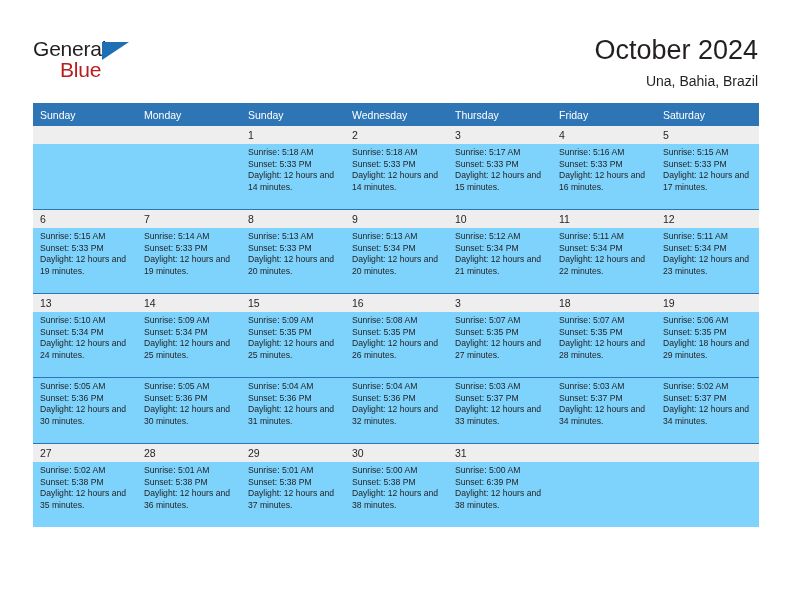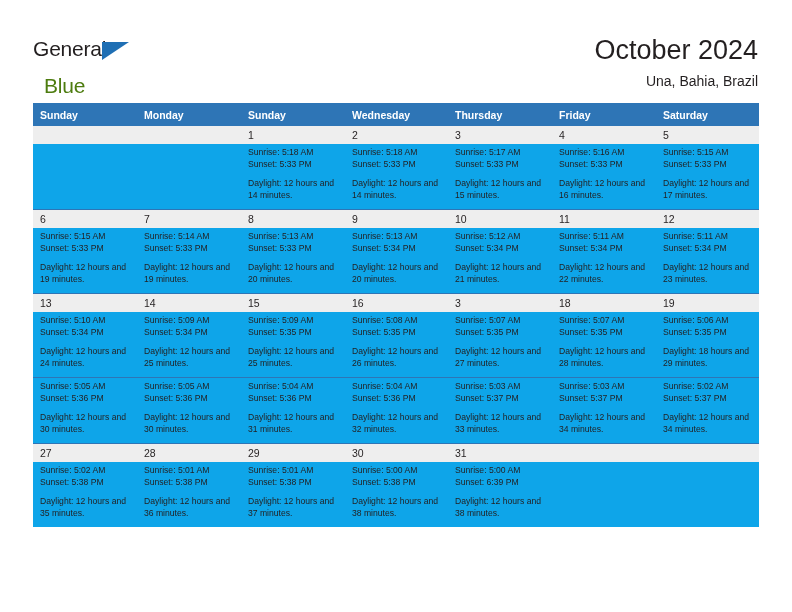--- a/index.html
+++ b/index.html
@@ -51,28 +51,27 @@
     position: absolute;
     left: 69px;
     top: 4px;
     width: 0;
     height: 0;
     border-left: 27px solid #1f6fb4;
     border-bottom: 18px solid transparent;
   }
   .logo-blue {
     position: absolute;
-    left: 11px;
+    left: 27px;
     top: 21px;
     font-size: 21px;
     letter-spacing: -0.2px;
-    color: #4d7c0f;
+    color: #b91c1c;
     line-height: 22px;
     font-family: "Liberation Sans", sans-serif;
-    margin-top: 16px;
   }
 
   .title-block {
     position: absolute;
     right: 34px;
     top: 34px;
     text-align: right;
   }
   .cal-title {
     font-size: 27px;
@@ -95,57 +94,56 @@
     top: 103px;
     width: 726px;
     border-collapse: collapse;
     table-layout: fixed;
   }
 
   .calendar th {
     background: #2e75b6;
     color: #ffffff;
     font-size: 10.5px;
-    font-weight: bold;
+    font-weight: normal;
     text-align: left;
     padding: 5px 0 5px 7px;
     height: 13px;
     vertical-align: middle;
   }
 
   .daynum-row td {
     background: #eeeeee;
     font-size: 10.5px;
     color: #231f20;
     padding: 3px 0 3px 7px;
     vertical-align: top;
     height: 12px;
   }
 
   .info-row td {
-    background: #0ea5e9;
+    background: #7dd3fc;
     font-size: 8.6px;
     color: #231f20;
     padding: 3px 6px 0 7px;
     vertical-align: top;
     height: 62px;
     line-height: 11.6px;
   }
 
   .info-row.sep td {
     border-bottom: 1.5px solid #2e75b6;
   }
 
   .info-line {
     display: block;
     white-space: nowrap;
   }
   .info-daylight {
     display: block;
-    margin-top: 8px;
   }
 </style>
 </head>
 <body>
 
 <div class="page">
 
   <div class="header">
 
     <div class="logo">

